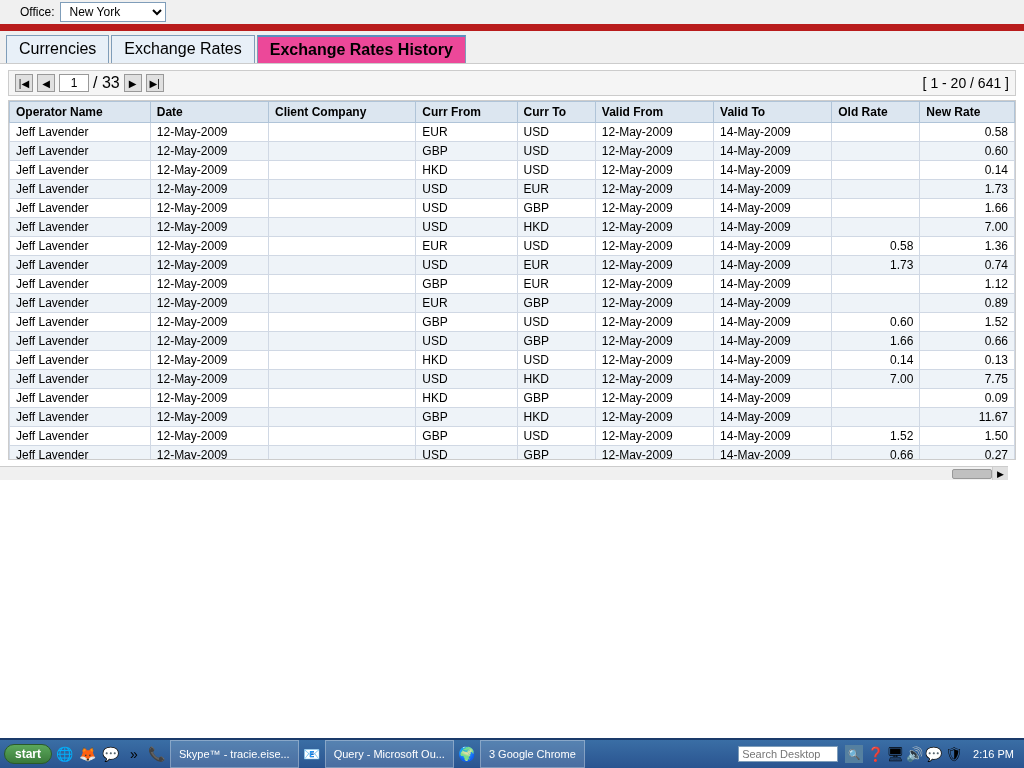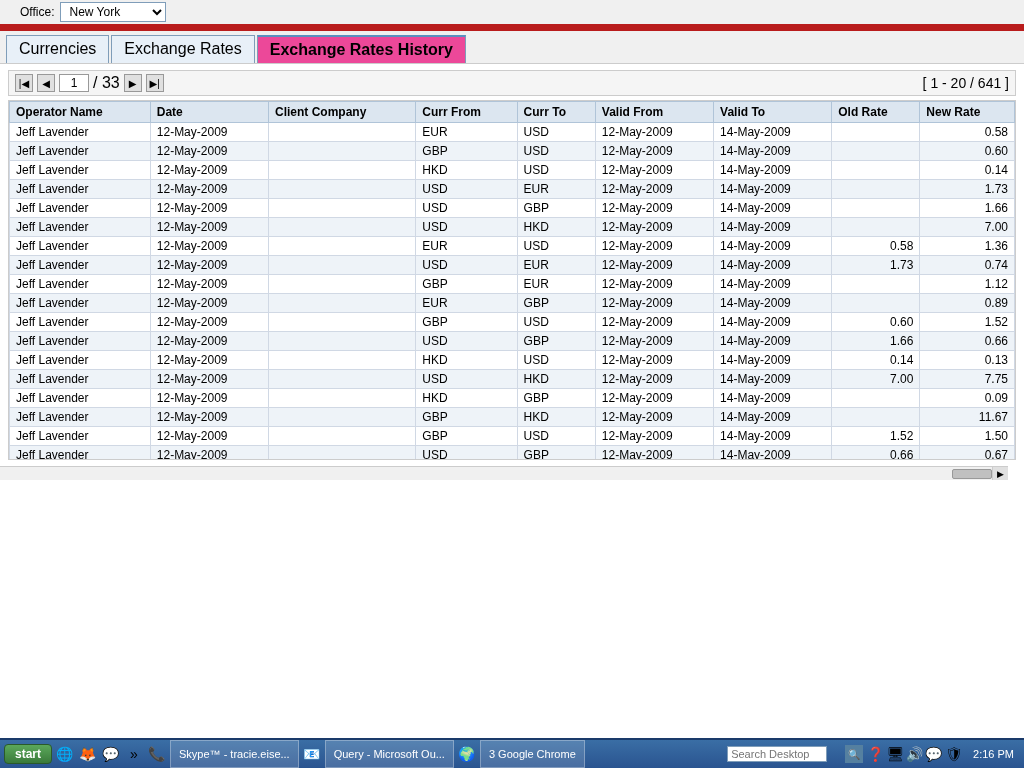--- a/index.html
+++ b/index.html
@@ -68,32 +68,32 @@
     .taskbar {
       position: fixed; bottom: 0; left: 0; right: 0; height: 30px;
       background: linear-gradient(to bottom, #3a6ea5, #2a5490);
       display: flex; align-items: center; padding: 0 4px; gap: 3px;
       border-top: 2px solid #1a3a6a;
       z-index: 100;
     }
     .start-btn {
       background: linear-gradient(to bottom, #5ba85b, #3a7a3a);
       color: #fff; font-weight: bold; font-size: 12px;
-      padding: 2px 10px; border-radius: 4px; border: 1px solid #2a5a2a;
+      padding: 2px 10px; border-radius: 10px; border: 1px solid #2a5a2a;
       cursor: pointer;
     }
     .taskbar-icon { width: 20px; height: 20px; display: flex; align-items: center; justify-content: center; font-size: 14px; }
     .taskbar-btn {
       background: rgba(255,255,255,0.15); border: 1px solid rgba(255,255,255,0.3);
       color: #fff; font-size: 11px; padding: 2px 8px; cursor: pointer;
       display: flex; align-items: center; gap: 3px; height: 28px;
       white-space: nowrap; overflow: hidden; max-width: 140px;
     }
     .taskbar-right { margin-left: auto; display: flex; align-items: center; gap: 4px; }
-    .search-box { display: flex; align-items: center; gap: 18px; }
+    .search-box { display: flex; align-items: center; gap: 7px; }
     .search-input { width: 100px; font-size: 11px; padding: 1px 3px; border: 1px solid #7f9db9; }
     .search-go { width: 18px; height: 18px; background: #5580a0; border: none; cursor: pointer; color: #fff; font-size: 10px; }
     .time-display { color: #fff; font-size: 11px; padding: 0 6px; }
     .sys-icons { display: flex; gap: 2px; }
     .sys-icon { font-size: 14px; }
 
     .page-wrapper { position: relative; }
   </style>
 </head>
 <body>
@@ -335,21 +335,21 @@
             </tr>
             <tr>
               <td>Jeff Lavender</td>
               <td>12-May-2009</td>
               <td></td>
               <td>USD</td>
               <td>GBP</td>
               <td>12-May-2009</td>
               <td>14-May-2009</td>
               <td class="num">0.66</td>
-              <td class="num">0.67</td>
+              <td class="num">0.27</td>
             </tr>
           </tbody>
       </table>
     </div>
   </div>
 
   <div style="height:14px; background:#f0f0f0; border-top:1px solid #ccc; margin-right:16px; display:flex; align-items:center; overflow:hidden;">
     <div style="margin-left:auto; width:40px; height:10px; background:#c0c0c0; border:1px solid #999; border-radius:2px;"></div>
     <div style="width:16px; height:14px; background:#e0e0e0; border-left:1px solid #ccc; display:flex; align-items:center; justify-content:center; font-size:9px;">▶</div>
   </div>

